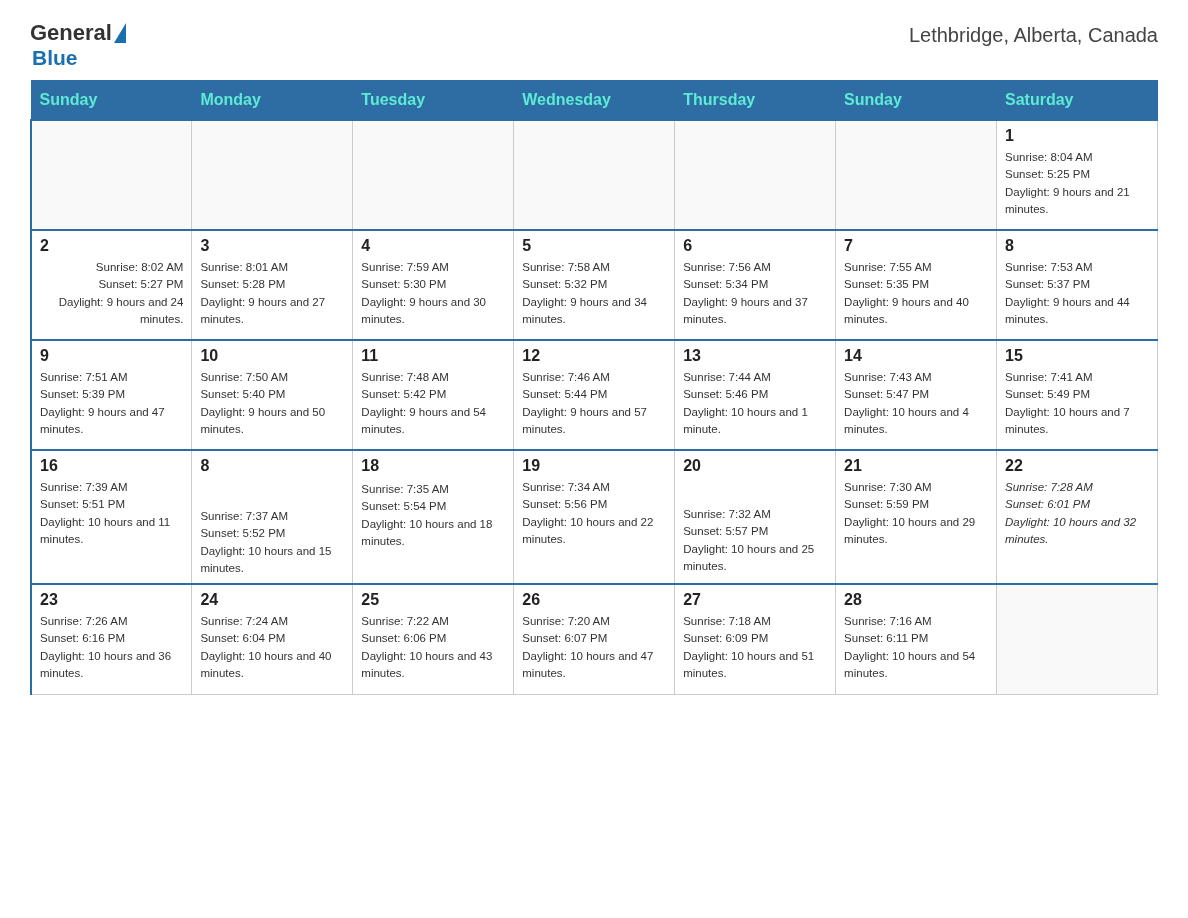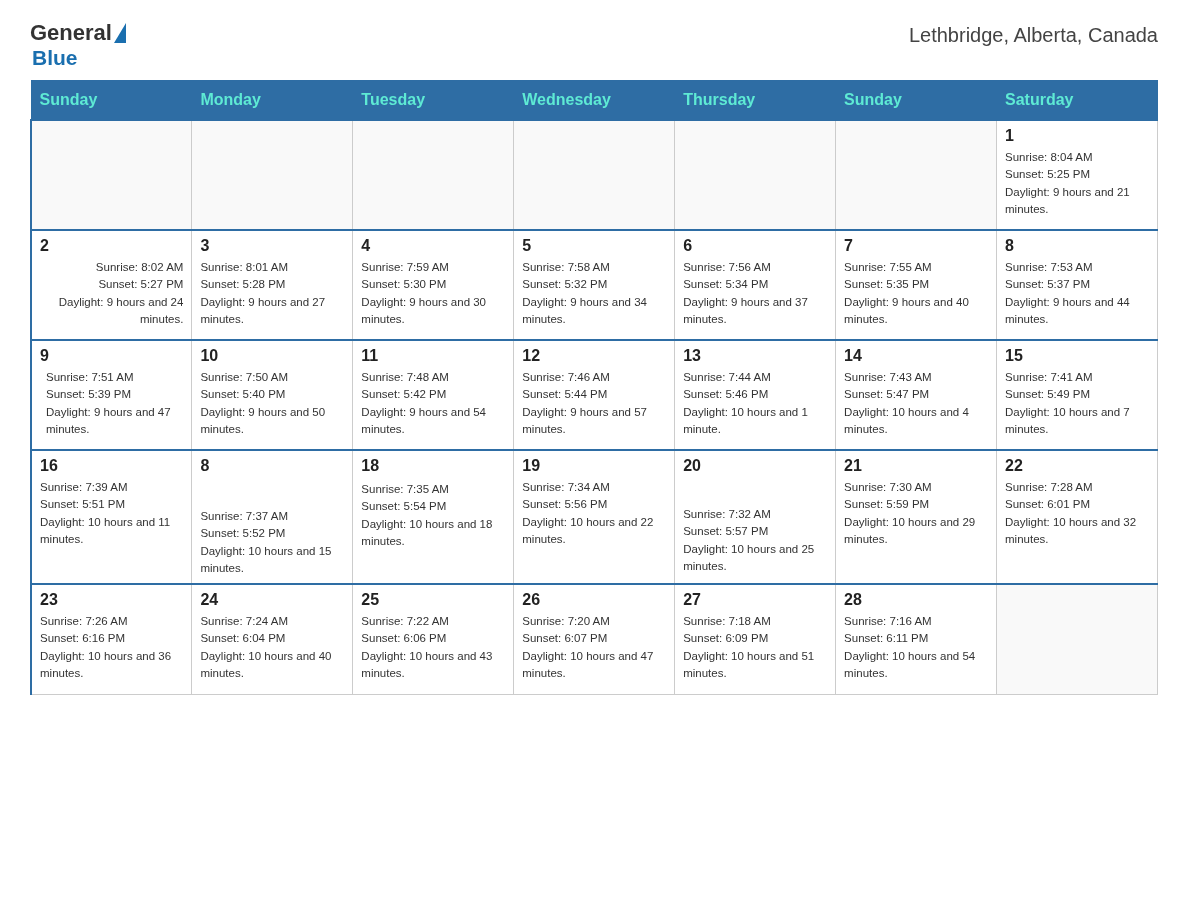--- a/index.html
+++ b/index.html
@@ -192,21 +192,21 @@
         <td>
           <span class="day-num">8</span>
           <div class="day-info" style="white-space: pre-line;">Sunrise: 7:53 AM
 Sunset: 5:37 PM
 Daylight: 9 hours and 44 minutes.</div>
         </td>
       </tr>
       <tr>
         <td>
           <span class="day-num">9</span>
-          <div class="day-info" style="white-space: pre-line; margin-left: 6px;">Sunrise: 7:51 AM
+          <div class="day-info" style="white-space: pre-line;">Sunrise: 7:51 AM
 Sunset: 5:39 PM
 Daylight: 9 hours and 47 minutes.</div>
         </td>
         <td>
           <span class="day-num">10</span>
           <div class="day-info" style="white-space: pre-line;">Sunrise: 7:50 AM
 Sunset: 5:40 PM
 Daylight: 9 hours and 50 minutes.</div>
         </td>
         <td>
@@ -272,21 +272,21 @@
 Daylight: 10 hours and 25 minutes.</div>
         </td>
         <td>
           <span class="day-num">21</span>
           <div class="day-info" style="white-space: pre-line;">Sunrise: 7:30 AM
 Sunset: 5:59 PM
 Daylight: 10 hours and 29 minutes.</div>
         </td>
         <td>
           <span class="day-num">22</span>
-          <div class="day-info" style="white-space: pre-line;">Sunrise: 7:28 AM
+          <div class="day-info" style="white-space: pre-line; font-style: italic;">Sunrise: 7:28 AM
 Sunset: 6:01 PM
 Daylight: 10 hours and 32 minutes.</div>
         </td>
       </tr>
       <tr>
         <td>
           <span class="day-num">23</span>
           <div class="day-info" style="white-space: pre-line;">Sunrise: 7:26 AM
 Sunset: 6:16 PM
 Daylight: 10 hours and 36 minutes.</div>

